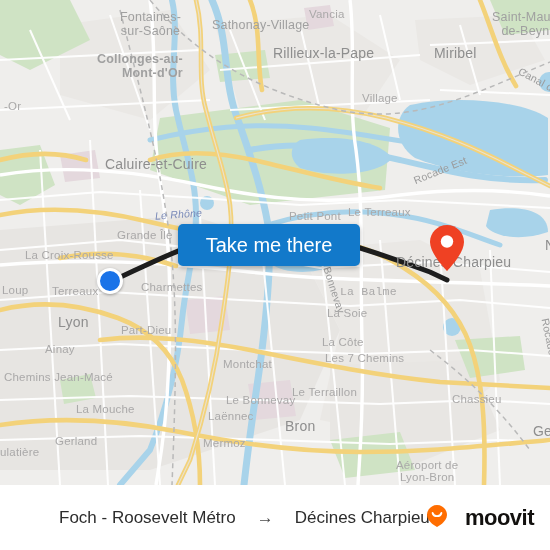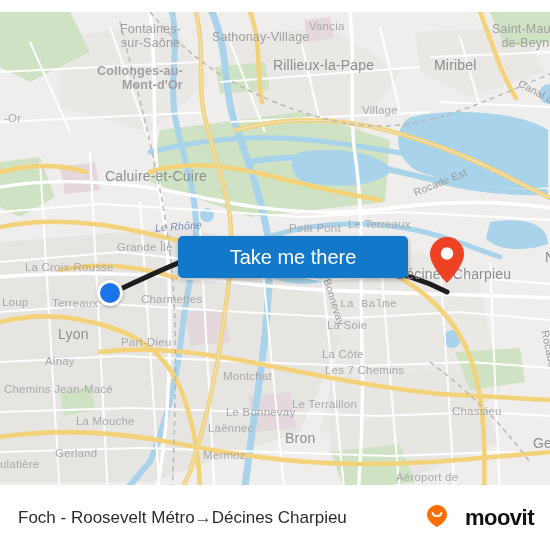--- a/index.html
+++ b/index.html
@@ -1,20 +1,20 @@
 <!DOCTYPE html>
 <html><head>
 <meta charset="utf-8">
 <style>
   html,body{margin:0;padding:0;background:#fff;}
   body{font-family:"Liberation Sans",sans-serif;}
   #app{position:relative;width:550px;height:550px;overflow:hidden;background:#fff;}
 
   
-  #map{position:absolute;left:0;top:12px;width:550px;height:485px;overflow:hidden;background:#eeedeb;}
+  #map{position:absolute;left:0;top:0;width:550px;height:485px;overflow:hidden;background:#eeedeb;}
   #map svg{position:absolute;left:0;top:0;}
   .maplbl{position:absolute;color:#9a9a9a;font-family:"Liberation Sans",sans-serif;
     white-space:nowrap;pointer-events:none;letter-spacing:.2px;}
   .lbl-city{font-size:14px;color:#8e8e8e;}
   .lbl-town{font-size:12.5px;color:#a0a0a0;}
   .lbl-sub{font-size:11.5px;color:#aaa9a9;}
   .lbl-water{font-size:10.5px;color:#7a8ab8;font-style:italic;}
   .lbl-road{font-size:10.5px;color:#9b9b9b;}
 
   
@@ -22,29 +22,29 @@
     background:rgba(255,255,255,.82);display:flex;align-items:center;}
   #attrib span{font-size:11px;color:#3c3c3c;padding-left:12px;font-family:"Liberation Sans",sans-serif;}
 
   
   #origin{position:absolute;left:110px;top:281px;width:26px;height:26px;margin:-13px 0 0 -13px;
     border-radius:50%;background:#1a73e8;border:3px solid #fff;box-sizing:border-box;
     box-shadow:0 1px 3px rgba(0,0,0,.35);}
   #dest{position:absolute;left:447px;top:268px;width:34px;height:46px;margin:-43px 0 0 -17px;}
 
   
-  #cta{position:absolute;left:178px;top:224px;width:230px;height:42px;
+  #cta{position:absolute;left:178px;top:224px;width:182px;height:42px;
     background:#1279ca;border-radius:5px;box-shadow:0 2px 5px rgba(0,0,0,.28);
     display:flex;align-items:center;justify-content:center;cursor:pointer;}
   #cta span{color:#fff;font-size:20px;font-family:"Liberation Sans",sans-serif;}
 
   
   #bottom{position:absolute;left:0;top:485px;width:550px;height:65px;background:#fff;
     display:flex;align-items:center;}
-  #trip{display:flex;align-items:center;padding-left:18px;gap:0;}
+  #trip{display:flex;align-items:center;padding-left:18px;gap:21px;margin-left:41px;}
   #trip .stop{font-size:17px;color:#2d2d2d;}
   #trip .arrow{font-size:17px;color:#4a4a4a;}
   #brand{position:absolute;right:16px;top:50%;transform:translateY(-50%);
     display:flex;align-items:center;gap:18px;}
   #brand .word{font-size:22px;font-weight:bold;color:#12100e;letter-spacing:-.5px;}
 </style>
 </head>
 <body>
 
 <div id="app">

